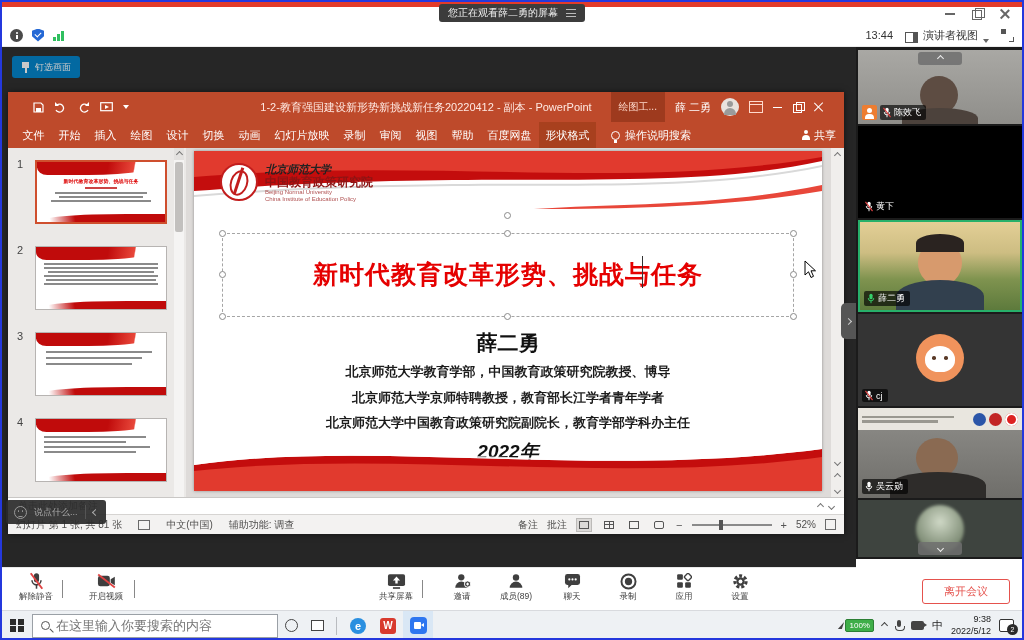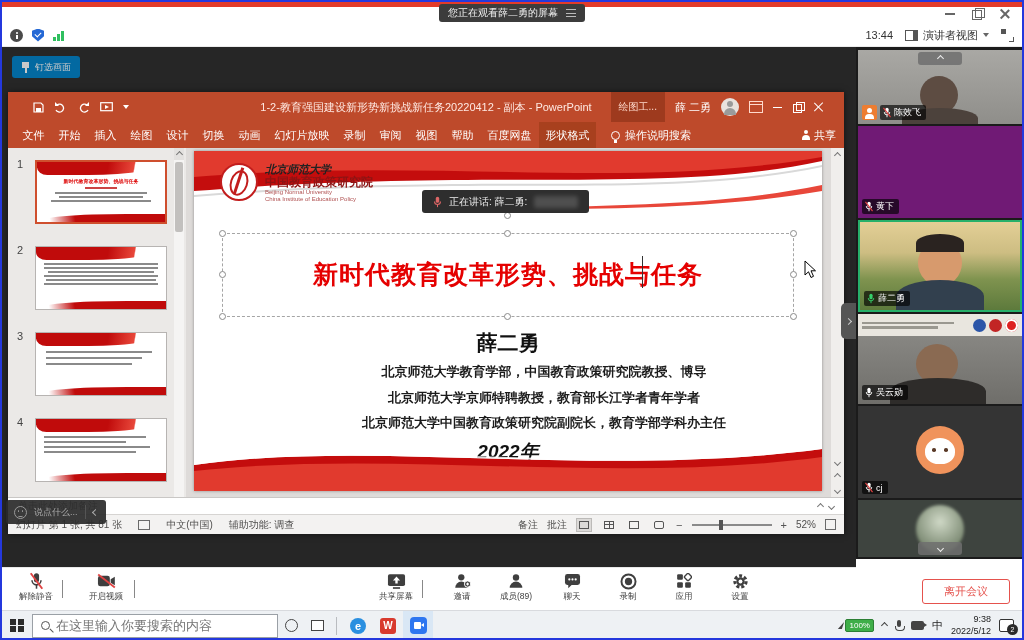--- a/index.html
+++ b/index.html
@@ -26,21 +26,21 @@
     display:flex; align-items:center; padding:0 8px; z-index:50; }
   .tb-left { display:flex; gap:9px; align-items:center; }
   .ic-info { width:13px; height:13px; border-radius:50%; background:#4a4a4a; position:relative; }
   .ic-info:before { content:""; position:absolute; left:5.5px; top:3px; width:2px; height:2px; background:#fff; border-radius:50%; }
   .ic-info:after { content:""; position:absolute; left:5.5px; top:6px; width:2px; height:4px; background:#fff; }
   .ic-shield { width:12px; height:13px; background:#2468d5; clip-path:polygon(50% 0,100% 18%,100% 60%,50% 100%,0 60%,0 18%); position:relative; }
   .ic-shield:after { content:""; position:absolute; left:3px; top:3.5px; width:5px; height:3px; border-left:1.5px solid #fff; border-bottom:1.5px solid #fff; transform:rotate(-45deg); }
   .ic-signal { display:flex; align-items:flex-end; gap:1.5px; height:11px; }
   .ic-signal i { width:2.5px; background:#2fbf5f; display:block; }
   .tb-right { margin-left:auto; display:flex; align-items:center; gap:12px; font-size:11px; color:#333; }
-  .view-btn { display:flex; align-items:center; gap:5px; }
+  .view-btn { display:flex; align-items:flex-end; gap:5px; }
   .ic-layout { width:13px; height:11px; border:1.2px solid #555; position:relative; }
   .ic-layout:after { content:""; position:absolute; right:0; top:0; width:4px; height:100%; background:#555; }
   .caret-dn { width:0; height:0; border-left:3.5px solid transparent; border-right:3.5px solid transparent; border-top:4px solid #666; }
   .ic-fullscr { width:13px; height:13px; position:relative; }
   .ic-fullscr:before,.ic-fullscr:after { content:""; position:absolute; width:4px; height:4px; }
   .ic-fullscr:before { left:0; top:0; border-left:1.5px solid #555; border-top:1.5px solid #555; box-shadow:9px 0 0 -2.5px #555 inset; }
   .ic-fullscr:after { right:0; bottom:0; border-right:1.5px solid #555; border-bottom:1.5px solid #555; }
 
   
   .screen { position:absolute; left:0; top:45px; width:854px; height:520px; background:#262626; overflow:hidden; }
@@ -111,21 +111,21 @@
   .logo-cn2 { font-size:12px; color:#8d1414; font-weight:bold; }
   .logo-en { font-size:6px; color:#b05050; }
   .sel-box { position:absolute; left:28px; top:82px; width:572px; height:84px; border:1px dashed #a5a5a5; z-index:4; }
   .hnd { position:absolute; width:7px; height:7px; border-radius:50%; background:#fff; border:1px solid #8a8a8a; }
   .slide-title { position:absolute; width:100%; top:26px; text-align:center; font-size:25px; font-weight:bold; color:#e50000;
     font-family:"Liberation Serif","DejaVu Serif",serif; white-space:nowrap; letter-spacing:1px; }
   .caret-line { position:absolute; left:73.5%; top:22px; width:1.5px; height:32px; background:#333; }
   .s-author { position:absolute; width:100%; top:178px; text-align:center; font-size:21px; font-weight:bold; color:#111;
     font-family:"Liberation Serif","DejaVu Serif",serif; }
   .s-line { position:absolute; width:100%; text-align:center; font-size:13px; font-weight:bold; color:#1c1c1c;
-    font-family:"Liberation Serif","DejaVu Serif",serif; white-space:nowrap;margin-left:36px; }
+    font-family:"Liberation Serif","DejaVu Serif",serif; white-space:nowrap; }
   .s-year { position:absolute; width:100%; top:288px; text-align:center; font-size:19px; font-weight:bold; font-style:italic; color:#111; }
   .vscroll { position:absolute; right:0; top:0; width:13px; height:100%; background:#f0eeec; display:flex; flex-direction:column; align-items:center; }
   .vs-btn { width:13px; height:14px; display:flex; align-items:center; justify-content:center; }
   .vs-track { flex:1; }
   .chev { width:5px; height:5px; border-right:1.4px solid #777; border-bottom:1.4px solid #777; }
   .chev.up { transform:rotate(-135deg); } .chev.down { transform:rotate(45deg); }
   .chev.left { transform:rotate(135deg);} .chev.right { transform:rotate(-45deg);}
 
   .notes { height:17px; background:#fff; border-top:1px solid #c9c7c5; display:flex; align-items:center; padding:0 10px; font-size:10px; color:#6a6a6a; }
   .notes .arrows { margin-left:auto; display:flex; gap:6px; }
@@ -481,29 +481,20 @@
           <span class="zoom-track">
               <span class="zoom-hnd"></span>
             </span>
           <span class="pm">+</span>
           <span>52%</span>
           <span class="st-ic" style="width:11px;height:11px"></span>
         </span>
       </div>
     </div>
 
-    <div class="speak-toast">
-      <svg width="9" height="12" viewBox="0 0 10 14">
-          <rect x="3" y="1" width="4" height="7" rx="2" fill="#d66"></rect>
-          <path d="M1.5 6.5a3.5 3.5 0 0 0 7 0" stroke="#d66" fill="none" stroke-width="1.2"></path>
-          <line x1="5" y1="10" x2="5" y2="13" stroke="#d66" stroke-width="1.2"></line>
-        </svg>
-      <span>正在讲话: 薛二勇:</span>
-      <span class="blur-mark"></span>
-    </div>
 
     <div class="chat-float">
       <span class="smiley"></span>
       <span>说点什么...</span>
       <span class="cf-sep"></span>
       <span class="chev left" style="border-color:#aaa"></span>
     </div>
 
     <div class="collapse-tab">
       <span class="chev right"></span>
@@ -529,21 +520,21 @@
               <rect x="3" y="1" width="4" height="7" rx="2" fill="#fff"></rect>
               <path d="M1.5 6.5a3.5 3.5 0 0 0 7 0" stroke="#fff" fill="none" stroke-width="1.2"></path>
               <line x1="5" y1="10" x2="5" y2="13" stroke="#fff" stroke-width="1.2"></line>
               <line x1="0.5" y1="1" x2="9.5" y2="13" stroke="#e04343" stroke-width="1.5"></line>
             </svg>
           <span>陈效飞</span>
         </span>
       </div>
     </div>
 
-    <div class="tile" style="height:92px;background:#701a75">
+    <div class="tile" style="height:92px;background:#000000">
       <div class="nametag">
         <span class="tag">
           <svg width="8" height="11" viewBox="0 0 10 14">
               <rect x="3" y="1" width="4" height="7" rx="2" fill="#fff"></rect>
               <path d="M1.5 6.5a3.5 3.5 0 0 0 7 0" stroke="#fff" fill="none" stroke-width="1.2"></path>
               <line x1="5" y1="10" x2="5" y2="13" stroke="#fff" stroke-width="1.2"></line>
               <line x1="0.5" y1="1" x2="9.5" y2="13" stroke="#e04343" stroke-width="1.5"></line>
             </svg>
           <span>黄下</span>
         </span>
@@ -559,55 +550,55 @@
           <svg width="8" height="11" viewBox="0 0 10 14">
               <rect x="3" y="1" width="4" height="7" rx="2" fill="#35d06b"></rect>
               <path d="M1.5 6.5a3.5 3.5 0 0 0 7 0" stroke="#35d06b" fill="none" stroke-width="1.2"></path>
               <line x1="5" y1="10" x2="5" y2="13" stroke="#35d06b" stroke-width="1.2"></line>
             </svg>
           <span>薛二勇</span>
         </span>
       </div>
     </div>
 
+    <div class="tile" style="height:92px;background:#343434">
+      <div class="avatar-big"></div>
+      <div class="nametag">
+        <span class="tag">
+          <svg width="8" height="11" viewBox="0 0 10 14">
+              <rect x="3" y="1" width="4" height="7" rx="2" fill="#fff"></rect>
+              <path d="M1.5 6.5a3.5 3.5 0 0 0 7 0" stroke="#fff" fill="none" stroke-width="1.2"></path>
+              <line x1="5" y1="10" x2="5" y2="13" stroke="#fff" stroke-width="1.2"></line>
+              <line x1="0.5" y1="1" x2="9.5" y2="13" stroke="#e04343" stroke-width="1.5"></line>
+            </svg>
+          <span>cj</span>
+        </span>
+      </div>
+    </div>
+
     <div class="tile" style="height:90px;background:linear-gradient(180deg,#8f8e8a,#6f6e6a)">
       <div class="banner">
         <span class="bl">
             <i style="width:85%"></i>
             <i style="width:70%"></i>
           </span>
         <span class="logo-dot" style="background:#2b55a8"></span>
         <span class="logo-dot" style="background:#c22525"></span>
         <span class="logo-dot" style="background:#dd2222;box-shadow:0 0 0 2px #fff inset"></span>
       </div>
       <span class="head" style="left:58px;top:30px;width:42px;height:40px;background:#8a6a52"></span>
       <span class="body-sil" style="left:32px;top:64px;width:96px;height:26px;background:#2e2c2a"></span>
       <div class="nametag">
         <span class="tag">
           <svg width="8" height="11" viewBox="0 0 10 14">
               <rect x="3" y="1" width="4" height="7" rx="2" fill="#fff"></rect>
               <path d="M1.5 6.5a3.5 3.5 0 0 0 7 0" stroke="#fff" fill="none" stroke-width="1.2"></path>
               <line x1="5" y1="10" x2="5" y2="13" stroke="#fff" stroke-width="1.2"></line>
             </svg>
           <span>吴云勋</span>
-        </span>
-      </div>
-    </div>
-
-    <div class="tile" style="height:92px;background:#343434">
-      <div class="avatar-big"></div>
-      <div class="nametag">
-        <span class="tag">
-          <svg width="8" height="11" viewBox="0 0 10 14">
-              <rect x="3" y="1" width="4" height="7" rx="2" fill="#fff"></rect>
-              <path d="M1.5 6.5a3.5 3.5 0 0 0 7 0" stroke="#fff" fill="none" stroke-width="1.2"></path>
-              <line x1="5" y1="10" x2="5" y2="13" stroke="#fff" stroke-width="1.2"></line>
-              <line x1="0.5" y1="1" x2="9.5" y2="13" stroke="#e04343" stroke-width="1.5"></line>
-            </svg>
-          <span>cj</span>
         </span>
       </div>
     </div>
 
     <div class="tile" style="height:57px;background:#3e443f">
       <div class="blur-ava"></div>
       <div class="col-btn" style="bottom:2px">
           <span class="chev down"></span>
         </div>
     </div>

